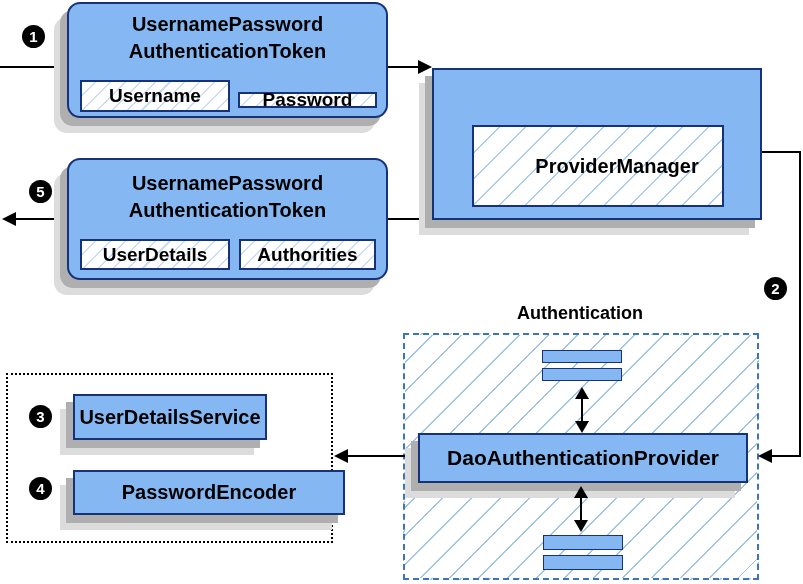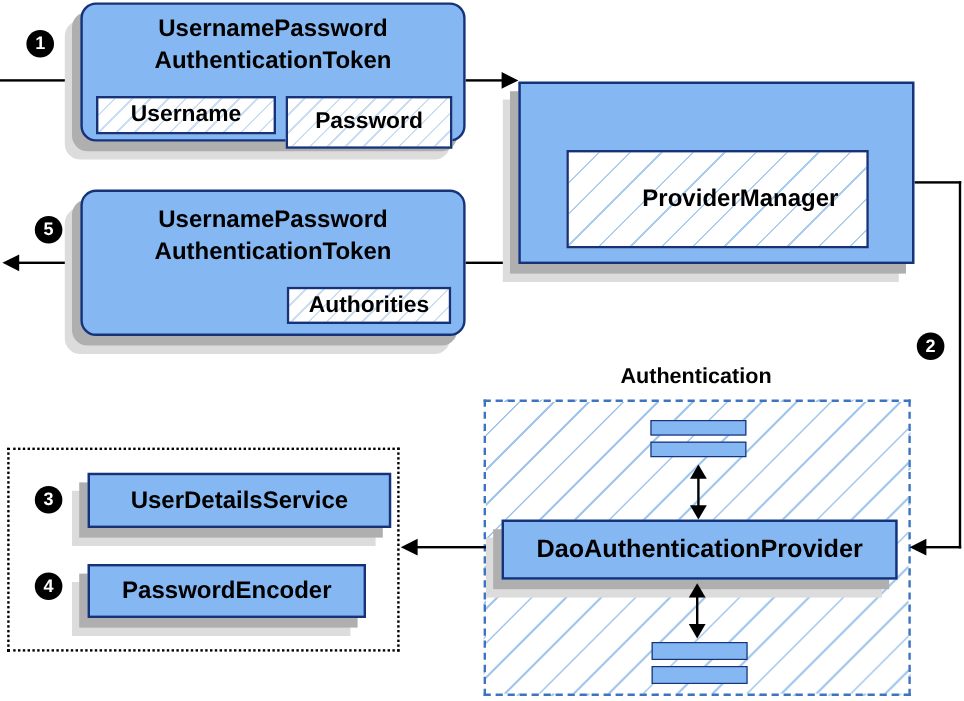--- a/index.html
+++ b/index.html
@@ -85,37 +85,38 @@
   <div class="step" style="left:29px;top:180px;">5</div>
 
   <div class="hline" style="left:0;top:66px;width:67px;"></div>
 
   <div class="node round" style="left:67px;top:2px;width:321px;height:116px;">
     <div class="node-title" style="top:7px;">
       <div>UsernamePassword</div>
       <div>AuthenticationToken</div>
     </div>
     <div class="field" style="left:11px;top:76px;width:150px;height:32px;">Username</div>
-    <div class="field" style="left:169px;top:76px;width:139px;height:44px;">Password</div>
+    <div class="field" style="left:169px;top:88px;width:139px;height:16px;">Password</div>
   </div>
 
   <div class="hline" style="left:388px;top:66px;width:32px;"></div>
   <div class="tri-right" style="left:418px;top:60px;"></div>
 
   <div class="node" style="left:432px;top:68px;width:330px;height:152px;">
     <div class="hatchbox flexc" style="left:38px;top:55px;width:252px;height:82px;font-size:20px;">ProviderManager</div>
   </div>
 
   <div class="hline" style="left:388px;top:218px;width:44px;"></div>
 
   <div class="node round" style="left:67px;top:158px;width:321px;height:122px;">
     <div class="node-title" style="top:10px;">
       <div>UsernamePassword</div>
       <div>AuthenticationToken</div>
     </div>
+    <div class="field" style="left:11px;top:79px;width:150px;height:31px;">UserDetails</div>
     <div class="field" style="left:170px;top:79px;width:137px;height:31px;">Authorities</div>
   </div>
 
   <div class="hline" style="left:14px;top:218px;width:53px;"></div>
   <div class="tri-left" style="left:2px;top:212px;"></div>
 
   <div class="hline" style="left:762px;top:151px;width:39px;"></div>
   <div class="vline" style="left:799px;top:151px;height:306px;"></div>
   <div class="hline" style="left:770px;top:455px;width:31px;"></div>
   <div class="tri-left" style="left:758px;top:449px;"></div>
@@ -140,16 +141,16 @@
   <div class="tri-down" style="left:574px;top:520px;"></div>
 
   <div class="bar" style="left:543px;top:535px;width:80px;height:15px;"></div>
   <div class="bar" style="left:543px;top:555px;width:80px;height:15px;"></div>
 
   <div class="hline" style="left:346px;top:455px;width:72px;"></div>
   <div class="tri-left" style="left:334px;top:449px;"></div>
 
   <div class="dotted-box" style="left:6px;top:373px;width:327px;height:170px;"></div>
 
-  <div class="node flexc" style="left:73px;top:394px;width:253px;height:46px;font-size:20px;">UserDetailsService</div>
-  <div class="node flexc" style="left:73px;top:470px;width:232px;height:45px;font-size:20px;">PasswordEncoder</div>
+  <div class="node flexc" style="left:73px;top:394px;width:194px;height:46px;font-size:20px;">UserDetailsService</div>
+  <div class="node flexc" style="left:73px;top:470px;width:272px;height:45px;font-size:20px;">PasswordEncoder</div>
 
 </div>
 
 </body></html>

